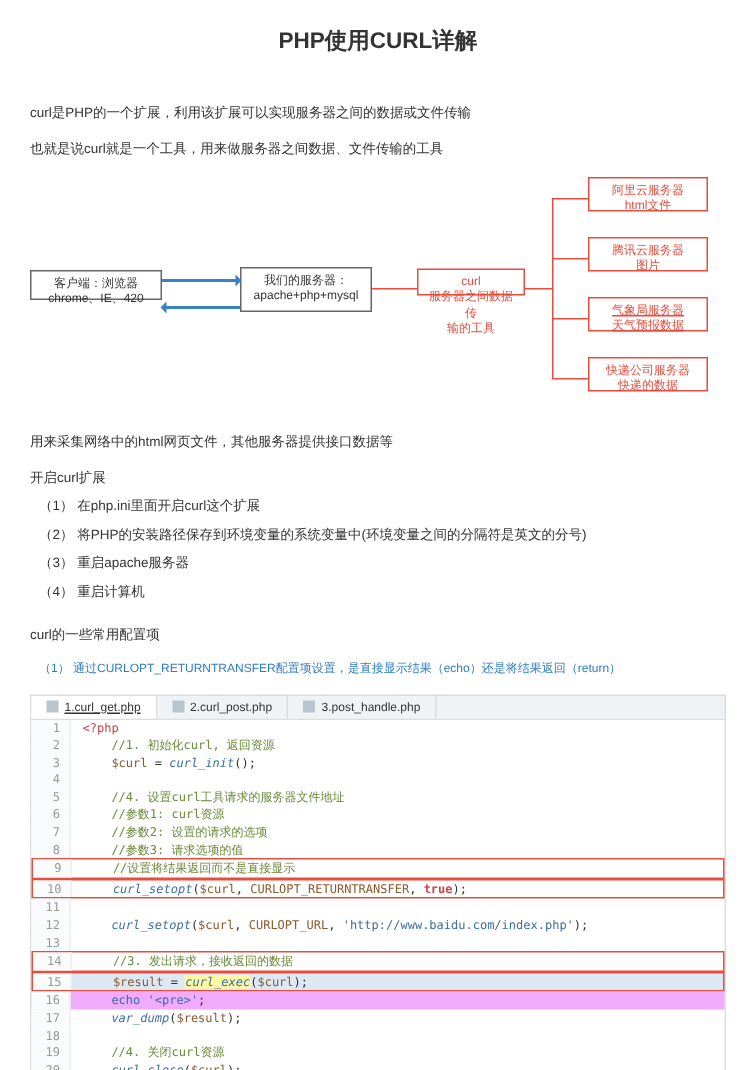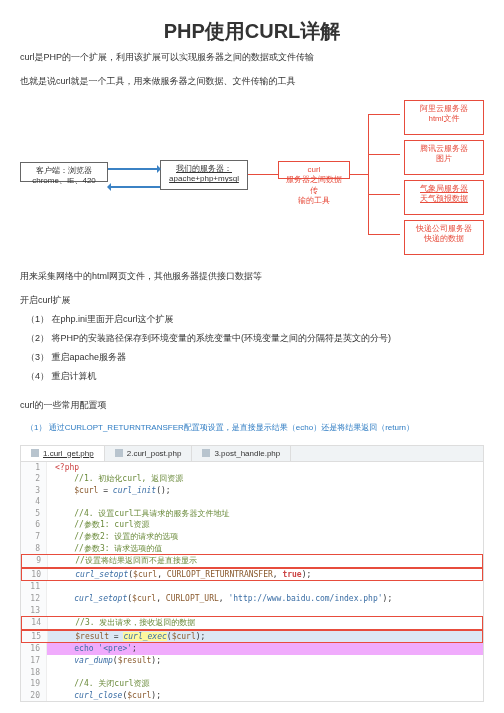--- a/index.html
+++ b/index.html
@@ -1,25 +1,25 @@
 <!DOCTYPE html>
 <html><head>
   <meta charset="utf-8">
   <style>
     * { margin: 0; padding: 0; box-sizing: border-box; }
     body { width: 504px; background: #fff; font-family: "Microsoft YaHei", Arial, sans-serif; font-size: 9px; color: #333; padding: 18px 20px; }
-    h1 { text-align: center; font-size: 20px; font-weight: bold; margin-bottom: 6px; }
+    h1 { text-align: center; font-size: 15px; font-weight: bold; margin-bottom: 32px; }
     .para { margin-bottom: 10px; line-height: 1.5; }
     .diagram { position: relative; height: 150px; margin: 12px 0 20px 0; }
     .box { position: absolute; border: 1px solid #666; background: #fff; padding: 3px 6px; font-size: 8px; text-align: center; line-height: 1.3; }
     .box-red { border: 1px solid #e74c3c; color: #e74c3c; background: #fff; }
     .client-box { left: 0; top: 62px; width: 88px; height: 20px; }
-    .server-box { left: 140px; top: 60px; width: 88px; height: 30px; text-decoration: underline; }
+    .server-box { left: 140px; top: 60px; width: 88px; height: 30px; }
     .curl-box { left: 258px; top: 61px; width: 72px; height: 18px; color: #e74c3c; border-color: #e74c3c; }
-    .svc-box { right: 0; width: 80px; height: 35px; color: #e74c3c; border-color: #e74c3c; }
+    .svc-box { right: 12px; width: 80px; height: 23px; color: #e74c3c; border-color: #e74c3c; }
     .svc1 { top: 0; }
     .svc2 { top: 40px; }
     .svc3 { top: 80px; text-decoration: underline; }
     .svc4 { top: 120px; }
     .arrow { position: absolute; background: #3b82c4; height: 2px; }
     .arrow.top { left: 88px; top: 68px; width: 52px; }
     .arrow.bot { left: 88px; top: 86px; width: 52px; }
     .arrow::after { content: ''; position: absolute; right: -5px; top: -3px; border: 4px solid transparent; border-left-color: #3b82c4; }
     .arrow.bot::after { left: -5px; right: auto; border-left-color: transparent; border-right-color: #3b82c4; }
     .rline { position: absolute; background: #e74c3c; }

